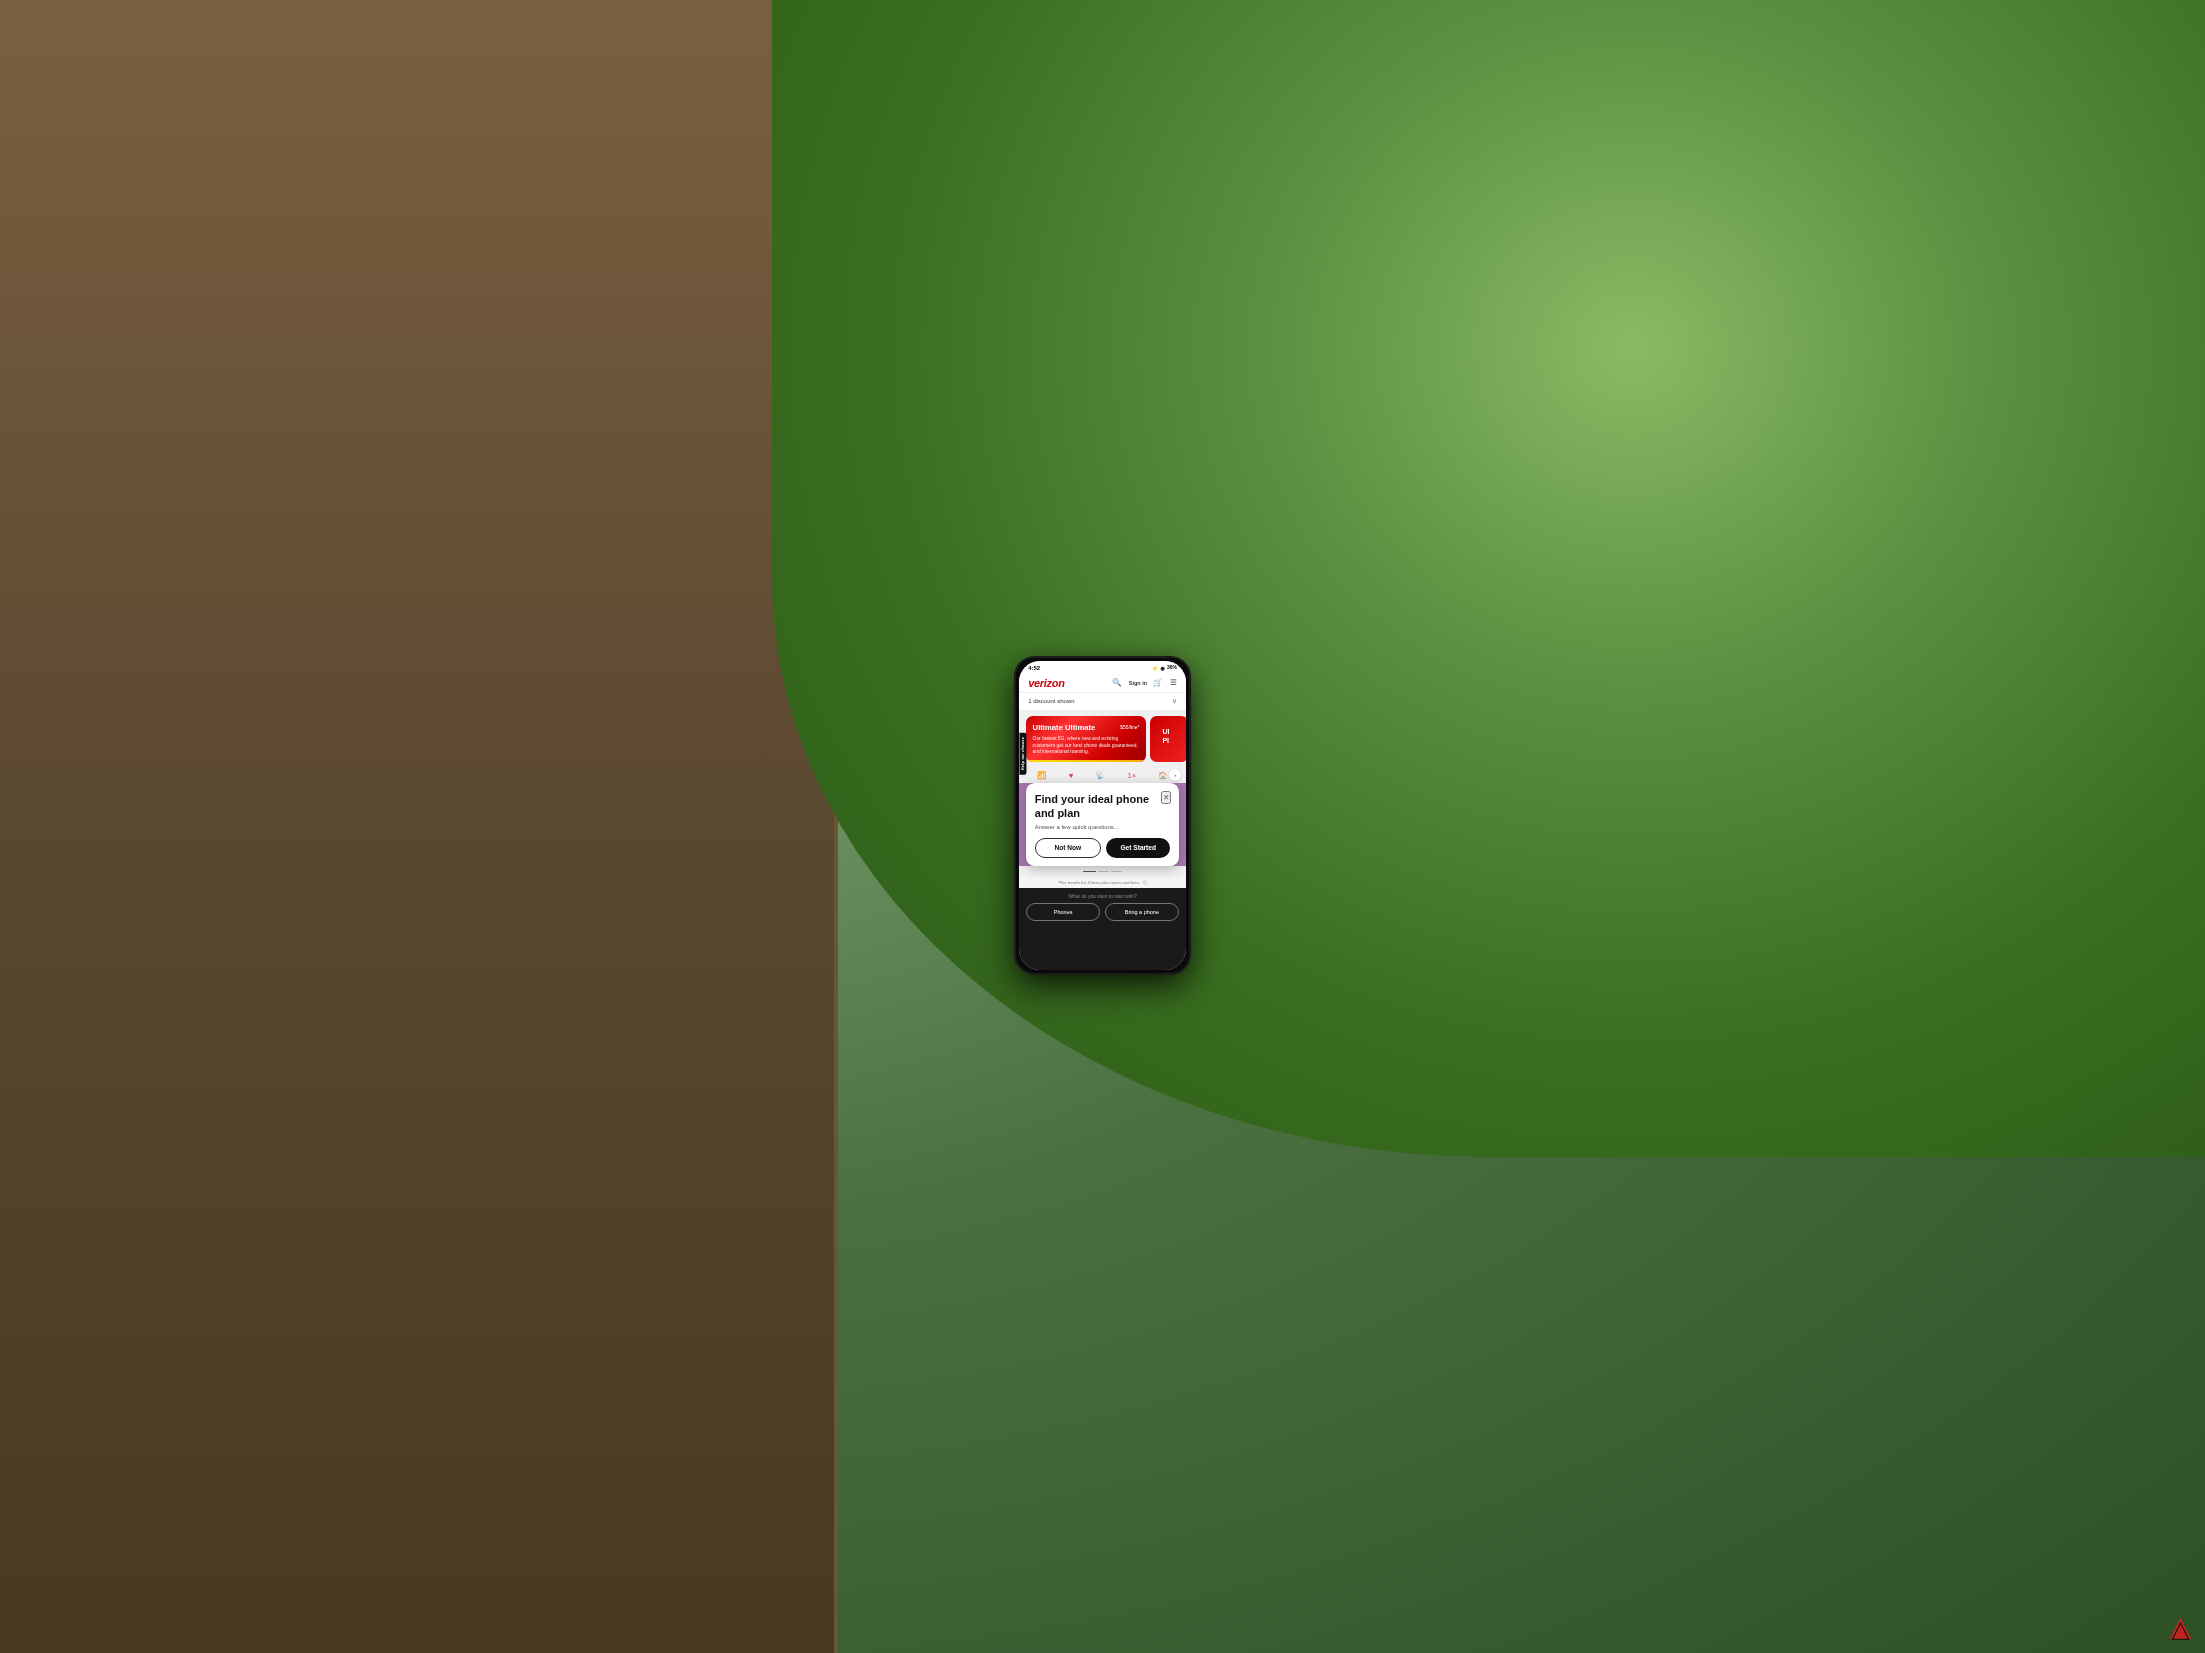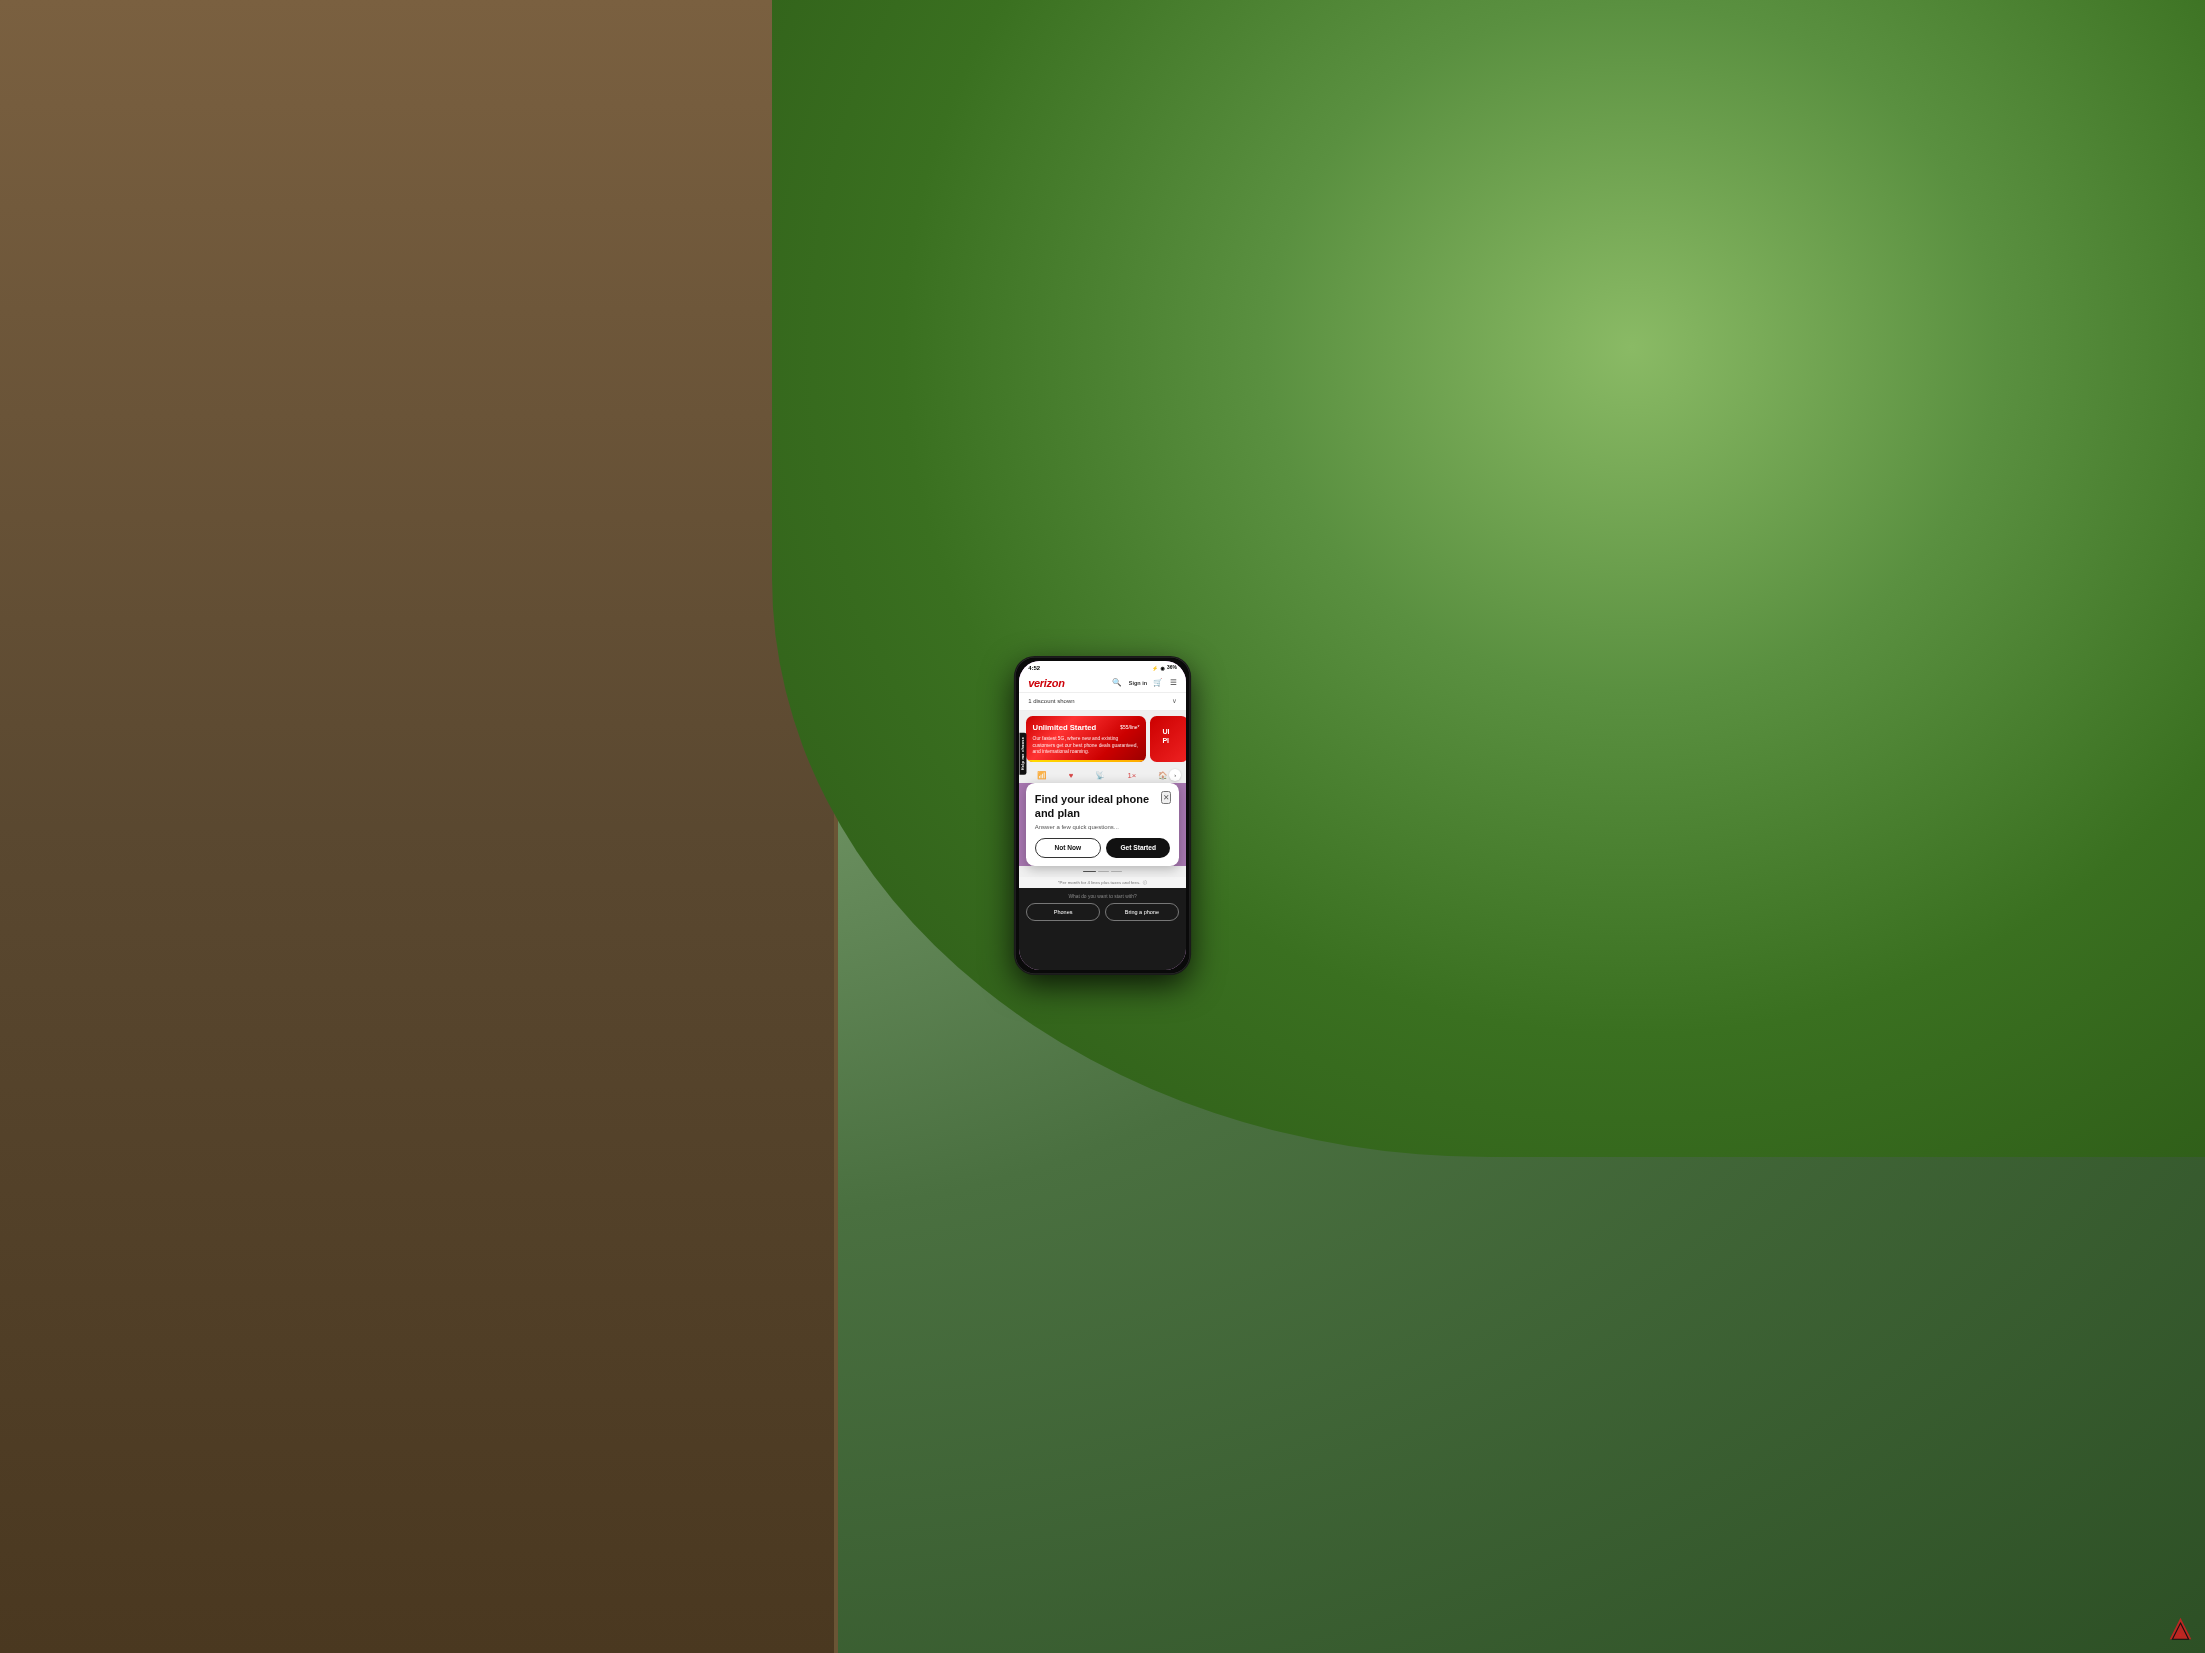--- a/index.html
+++ b/index.html
@@ -446,21 +446,21 @@
 
         <div class="discount-banner">
           <span class="discount-text">1 discount shown</span>
           <span class="chevron-down">∨</span>
         </div>
 
         <div class="plans-area">
 
           <div class="plan-card-main">
             <div class="plan-price-row">
-              <div class="plan-name">Unlimited Started</div>
+              <div class="plan-name">Ultimate Ultimate</div>
               <div class="plan-price">
                 <span>$55</span><span>/line*</span>
               </div>
             </div>
             <div class="plan-desc">Our fastest 5G, where new and existing customers get our best phone deals guaranteed, and international roaming.</div>
           </div>
 
           <div class="plan-card-partial">
             <div class="plan-card-partial-text">Ul<br>Pl</div>
           </div>

